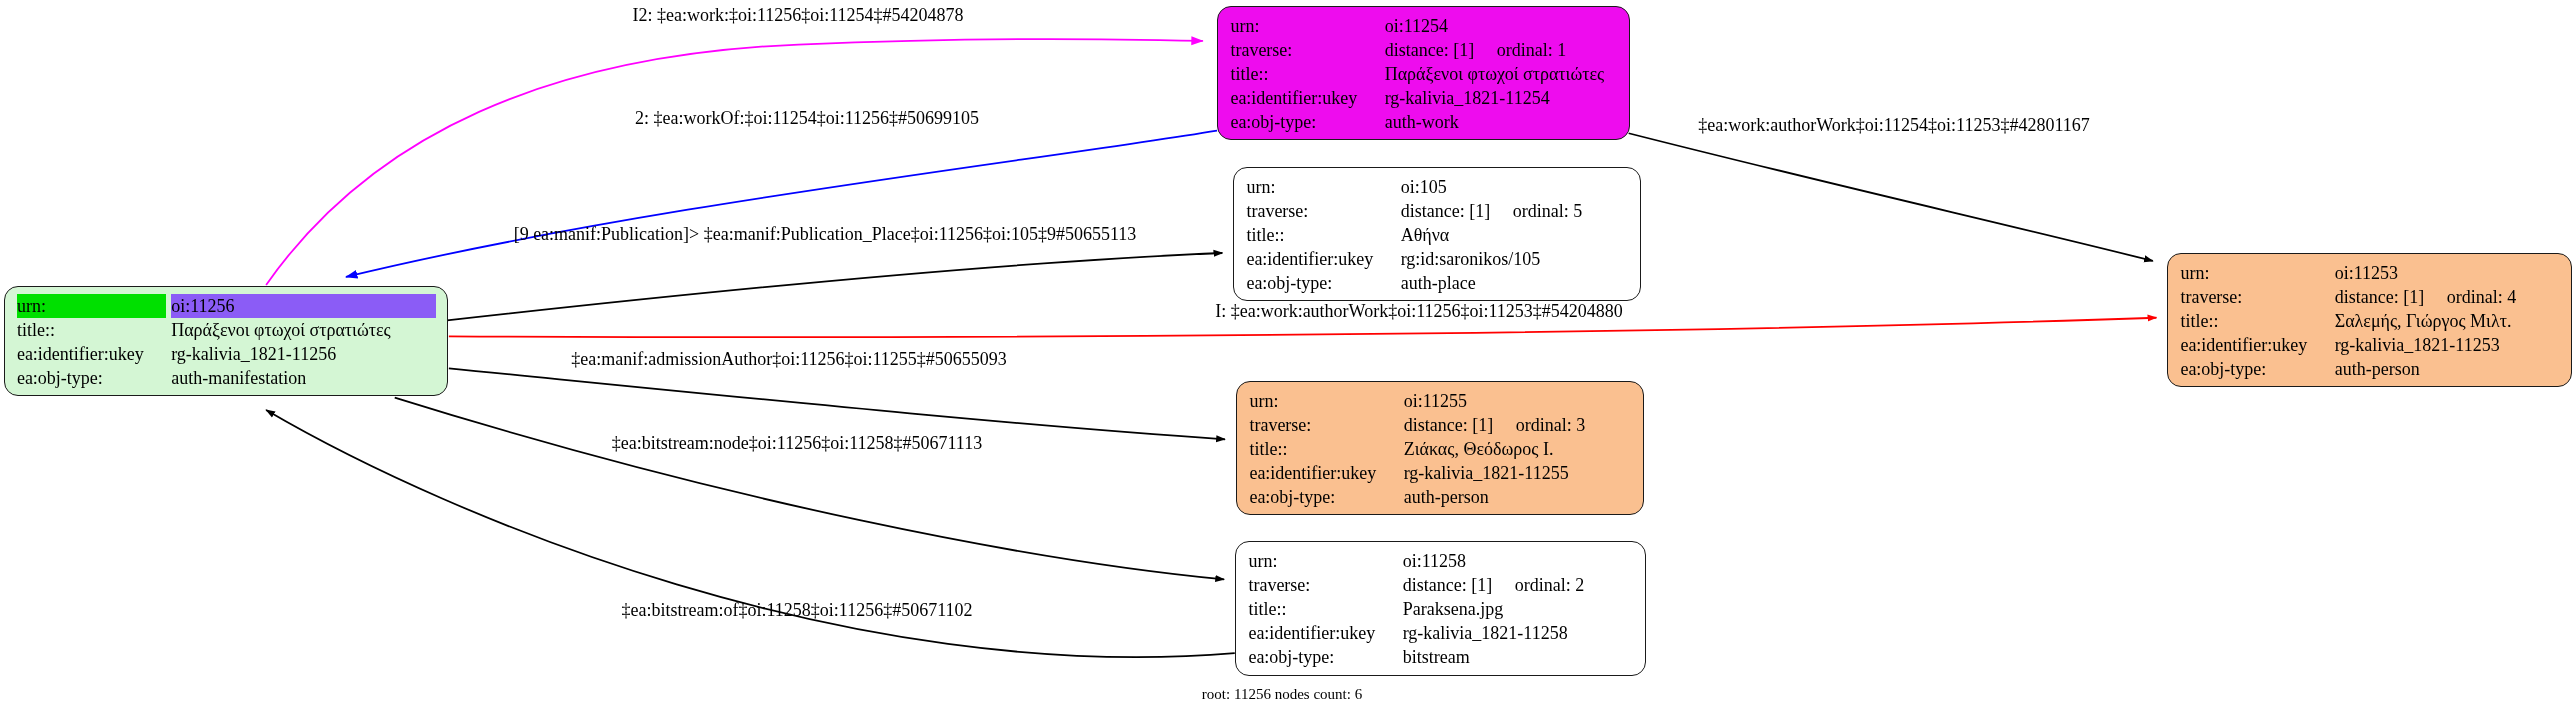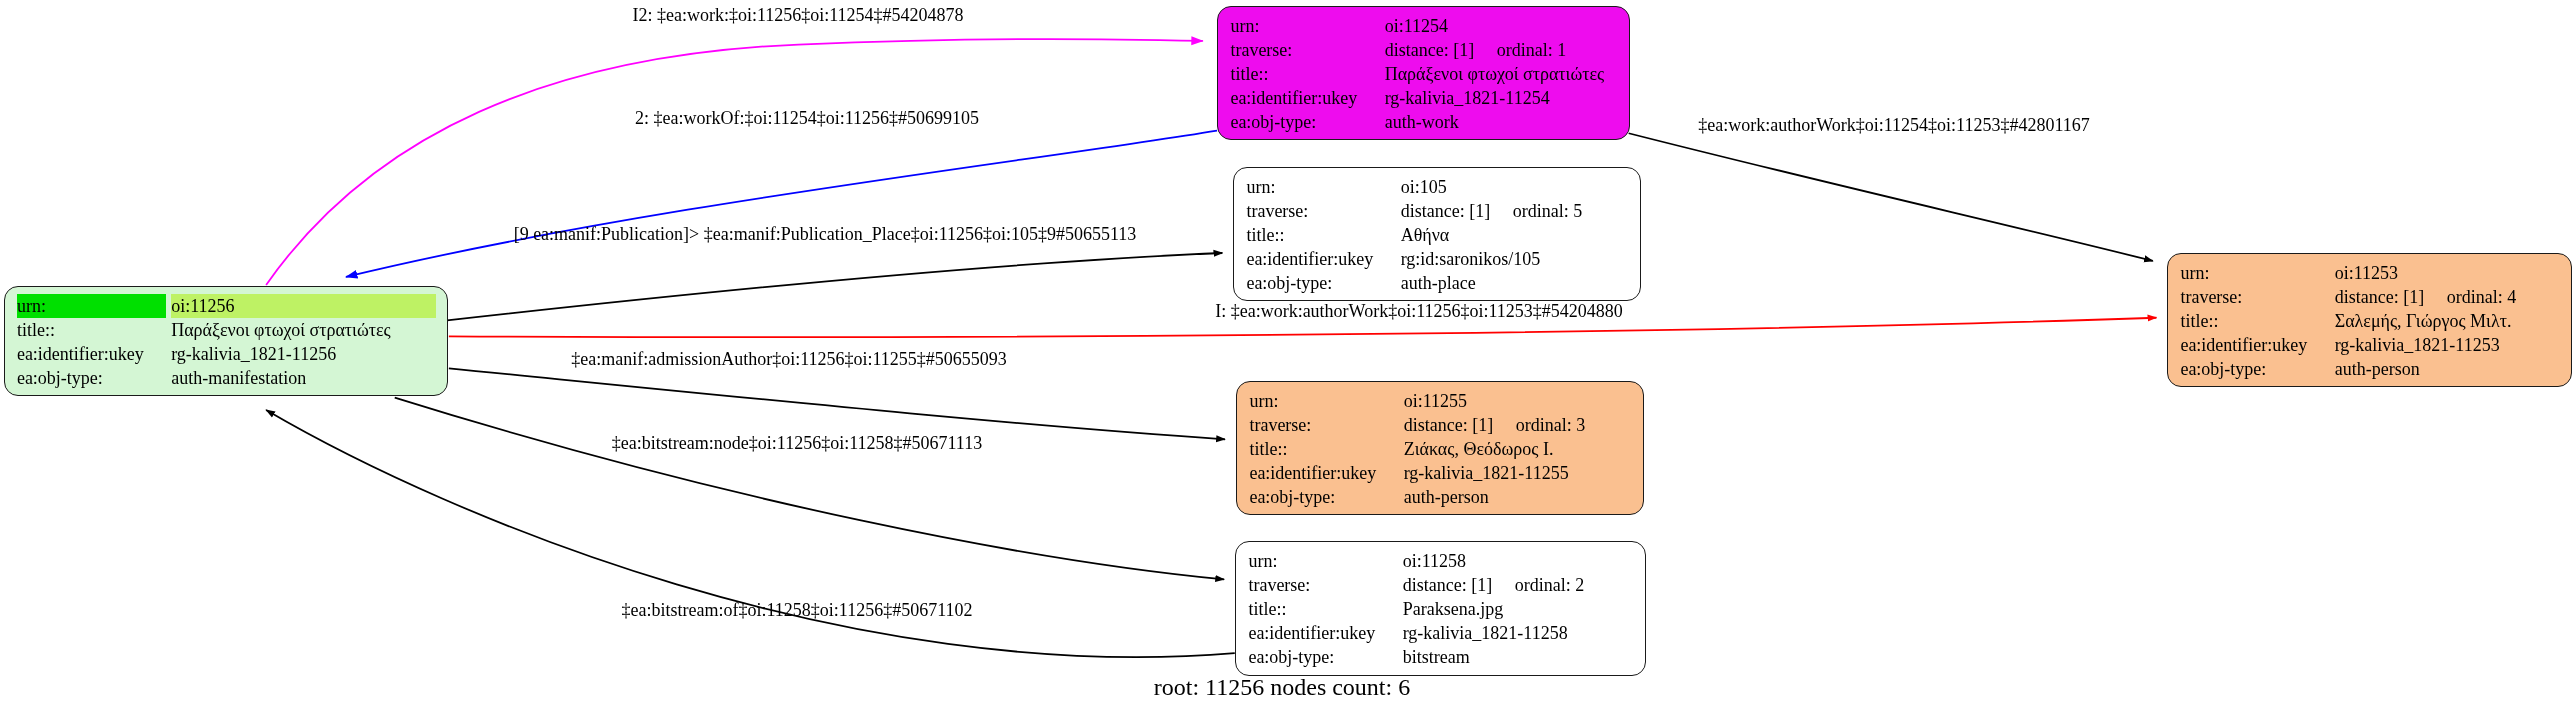--- a/index.html
+++ b/index.html
@@ -18,21 +18,21 @@
   .gnode .row{display:flex;height:24px;}
   .gnode .cell{white-space:pre;overflow:hidden;}
   .gnode .lbl{margin-left:12.4px;width:149px;flex:none;}
   .gnode .val{margin-left:5.3px;flex:1;}
   .edge-label{
     position:absolute;transform:translateX(-50%);
     font-size:18px;white-space:pre;
   }
   .caption{
     position:absolute;transform:translateX(-50%);
-    font-size:24px;white-space:pre;
+    font-size:15px;white-space:pre;margin-top:12px;
   }
 </style>
 </head>
 <body>
 
 <svg id="edge-layer" viewBox="0 0 2904 800" xmlns="http://www.w3.org/2000/svg">
   <defs>
     <marker id="ar-black" markerWidth="11" markerHeight="9" refX="10" refY="4" orient="auto" markerUnits="userSpaceOnUse" viewBox="0 0 11 8">
       <path d="M0,0 L11,4 L0,8 z" fill="#000000"></path>
     </marker>
@@ -54,21 +54,21 @@
     <path d="M 506,415 C 820,446 1130,478 1381,495" marker-end="url(#ar-black)" stroke="#000000"></path>
     <path d="M 445,448 C 820,565 1160,632 1380,653" marker-end="url(#ar-black)" stroke="#000000"></path>
     <path d="M 1392,736 C 960,772 510,585 300,462" marker-end="url(#ar-black)" stroke="#000000"></path>
     <path d="M 1836,150 C 2060,207 2285,258 2427,294" marker-end="url(#ar-black)" stroke="#000000"></path>
   </g>
 </svg>
 
 <div class="gnode" style="left: 3.5px; top: 286px; width: 444px; height: 110px; background: rgb(212, 246, 212);">
     <div class="row">
       <span class="cell lbl" style="background: rgb(0, 224, 0);">urn:</span>
-      <span class="cell val" style="background: #bef264;">oi:11256</span>
+      <span class="cell val" style="background: #8b5cf6;">oi:11256</span>
     </div>
     <div class="row">
       <span class="cell lbl">title::</span>
       <span class="cell val">Παράξενοι φτωχοί στρατιώτες</span>
     </div>
     <div class="row">
       <span class="cell lbl">ea:identifier:ukey</span>
       <span class="cell val">rg-kalivia_1821-11256</span>
     </div>
     <div class="row">

